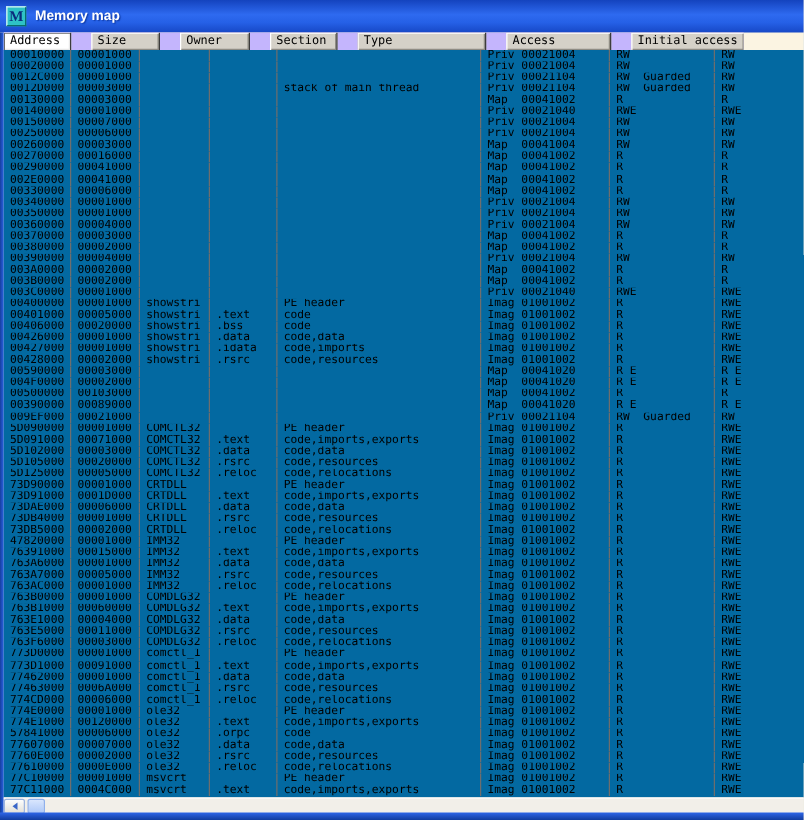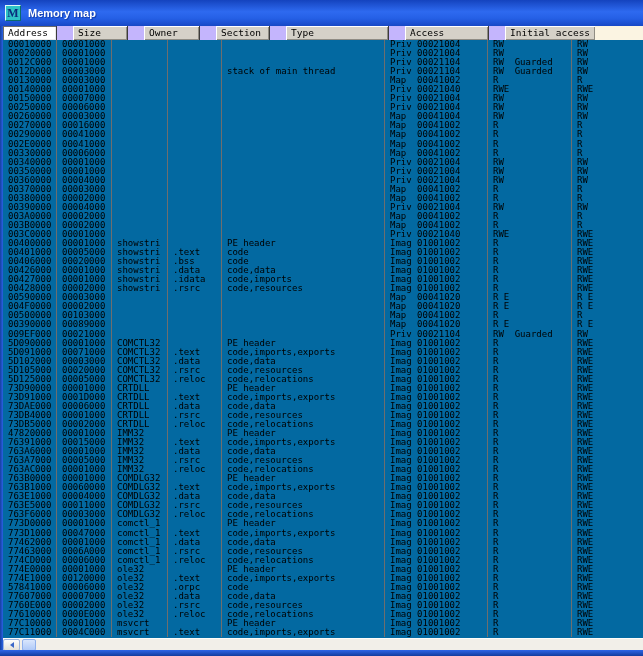--- a/index.html
+++ b/index.html
@@ -638,21 +638,21 @@
         <span class="cell c1">00001000</span>
         <span class="cell c2">comctl_1</span>
         <span class="cell c3"></span>
         <span class="cell c4">PE header</span>
         <span class="cell c5">Imag 01001002</span>
         <span class="cell c6">R</span>
         <span class="cell c7">RWE</span>
       </div>
       <div class="row">
         <span class="cell c0">773D1000</span>
-        <span class="cell c1">00047000</span>
+        <span class="cell c1">00091000</span>
         <span class="cell c2">comctl_1</span>
         <span class="cell c3">.text</span>
         <span class="cell c4">code,imports,exports</span>
         <span class="cell c5">Imag 01001002</span>
         <span class="cell c6">R</span>
         <span class="cell c7">RWE</span>
       </div>
       <div class="row">
         <span class="cell c0">77462000</span>
         <span class="cell c1">00001000</span>

